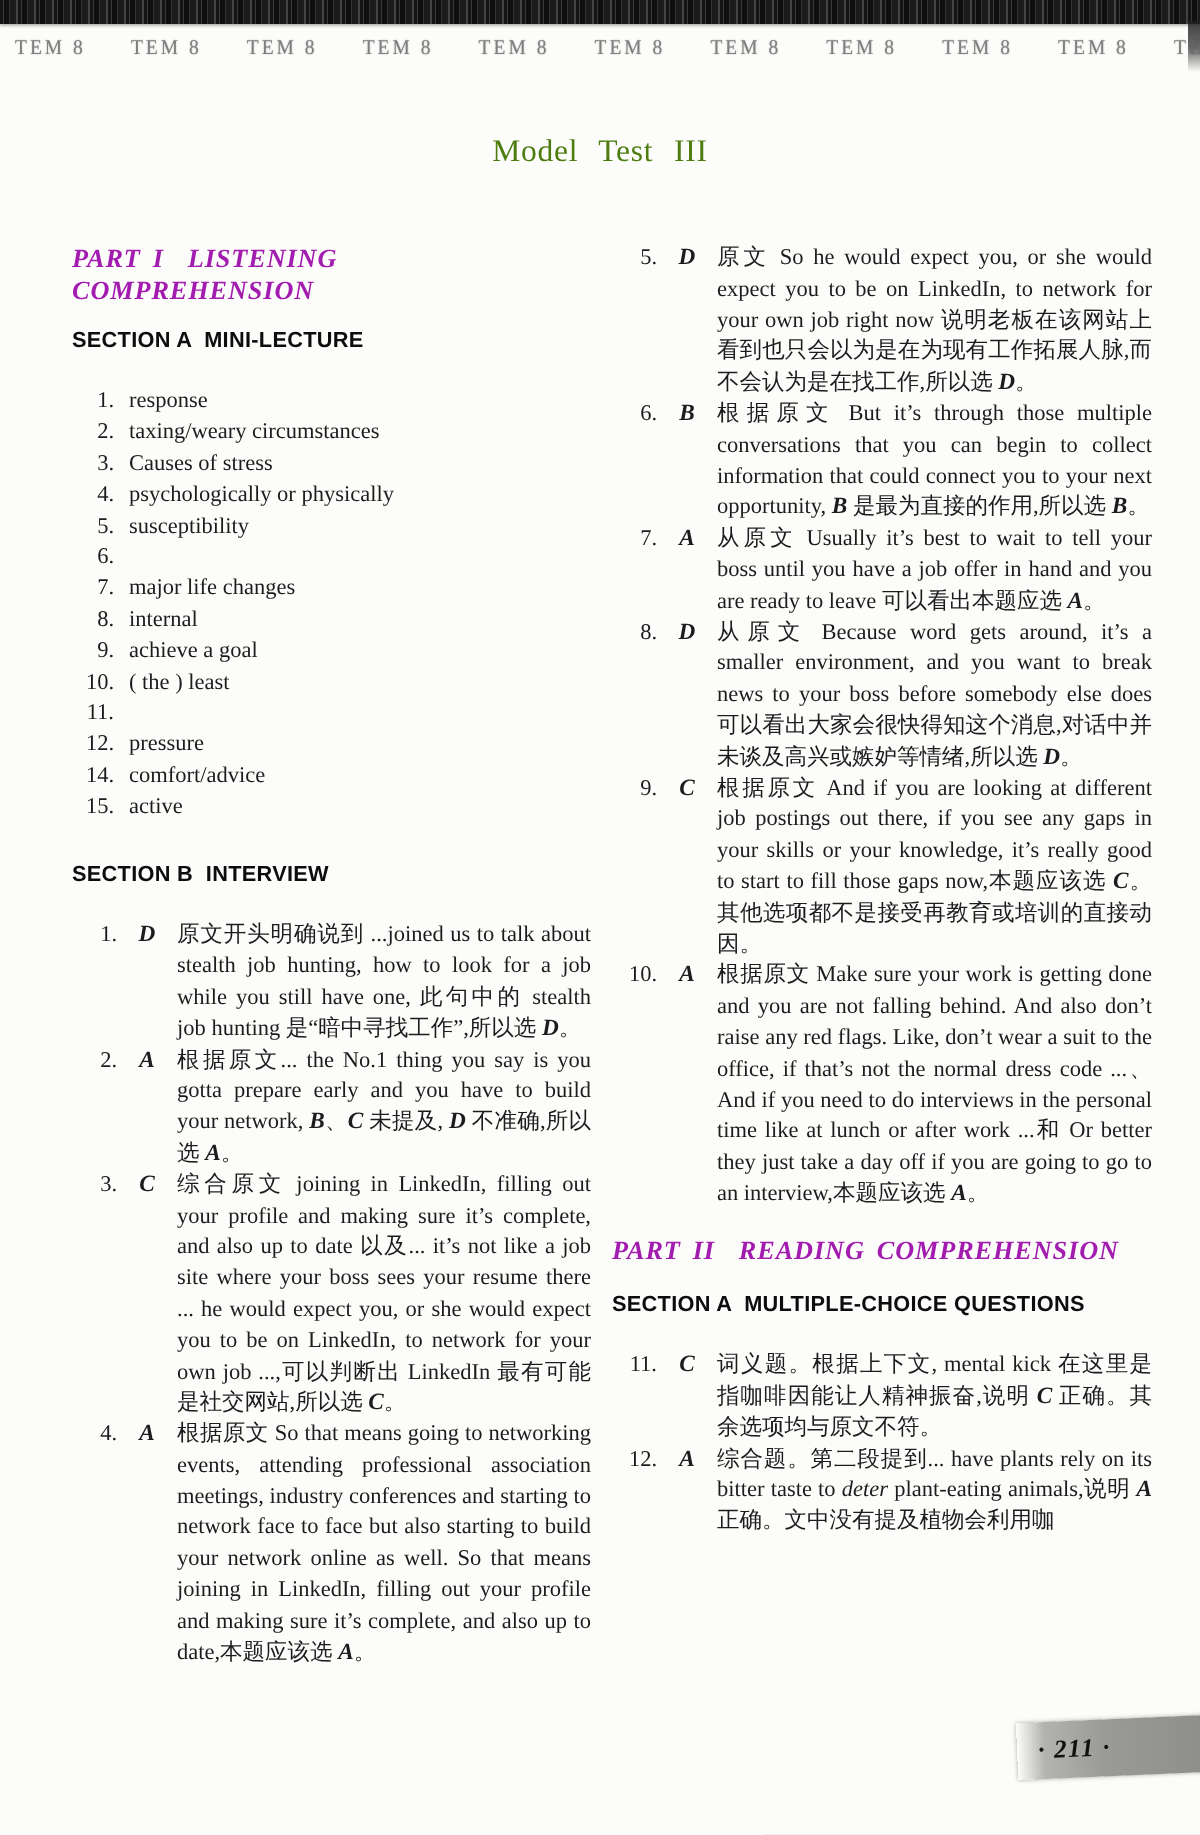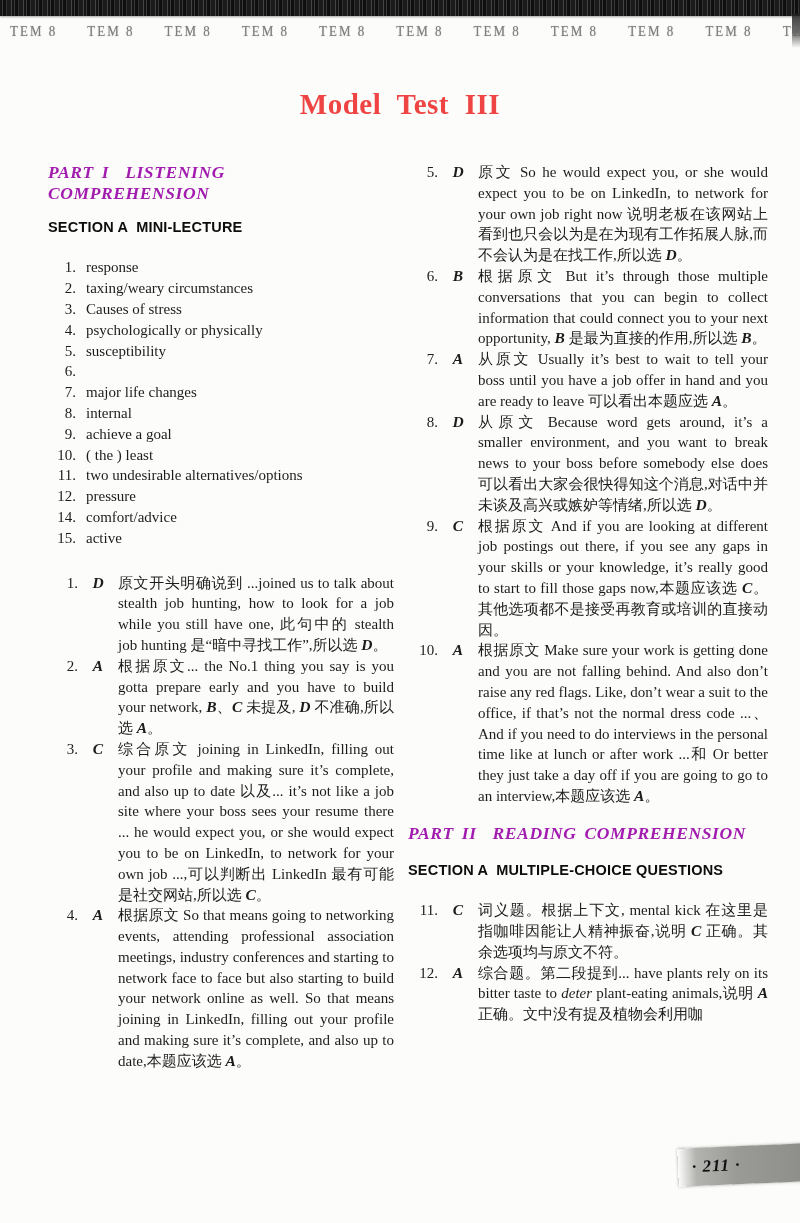--- a/index.html
+++ b/index.html
@@ -35,22 +35,22 @@
   }
   .watermark-row span{
     display:inline-block;
     text-shadow:0 0 1px rgba(40,40,40,.45);
     transform:scaleY(1.08);
   }
   
   .title{
     position:absolute;left:0;top:88px;width:800px;
     margin:0;text-align:center;
-    font-size:29px;font-weight:bold;word-spacing:8px;
-    letter-spacing:.5px;color:#ef4444;
+    font-size:21px;font-weight:normal;word-spacing:8px;
+    letter-spacing:.5px;color:#4d7c0f;
   }
   
   .col{position:absolute;top:162px;font-size:15px;line-height:20.8px;}
   .col-left{left:48px;width:346px;}
   .col-right{left:408px;width:360px;}
   .part-heading{
     margin:0 0 13px 0;
     font-size:17.5px;font-weight:bold;font-style:italic;
     letter-spacing:.6px;word-spacing:3px;color:#a21caf;
     white-space:pre-wrap;
@@ -153,35 +153,35 @@
         <div class="ml-row">
           <span class="ml-num">9.</span>
           <span class="ml-text">achieve a goal</span>
         </div>
         <div class="ml-row">
           <span class="ml-num">10.</span>
           <span class="ml-text">( the )  least</span>
         </div>
         <div class="ml-row">
           <span class="ml-num">11.</span>
-          <span class="ml-text">two undesirable alternatives/options</span>
         </div>
         <div class="ml-row">
           <span class="ml-num">12.</span>
           <span class="ml-text">pressure</span>
         </div>
         <div class="ml-row">
           <span class="ml-num">14.</span>
           <span class="ml-text">comfort/advice</span>
         </div>
         <div class="ml-row">
           <span class="ml-num">15.</span>
           <span class="ml-text">active</span>
         </div>
       </div>
+    <h3 class="section-heading">SECTION B  INTERVIEW</h3>
     <div class="answers" id="ans-left">
         <div class="ans-row">
           <span class="ans-num">1.</span>
           <span class="ans-letter">D</span>
           <div class="ans-text"><span>原文开头明确说到 ...joined us to talk about stealth job hunting, how to look for a job while you still have one, 此句中的 stealth job hunting 是“暗中寻找工作”,所以选 </span><span class="ans-letter-inline">D</span><span>。</span></div>
         </div>
         <div class="ans-row">
           <span class="ans-num">2.</span>
           <span class="ans-letter">A</span>
           <div class="ans-text"><span>根据原文... the No.1 thing you say is you gotta prepare early and you have to build your network, </span><span class="ans-letter-inline">B</span><span>、</span><span class="ans-letter-inline">C</span><span> 未提及, </span><span class="ans-letter-inline">D</span><span> 不准确,所以选 </span><span class="ans-letter-inline">A</span><span>。</span></div>

